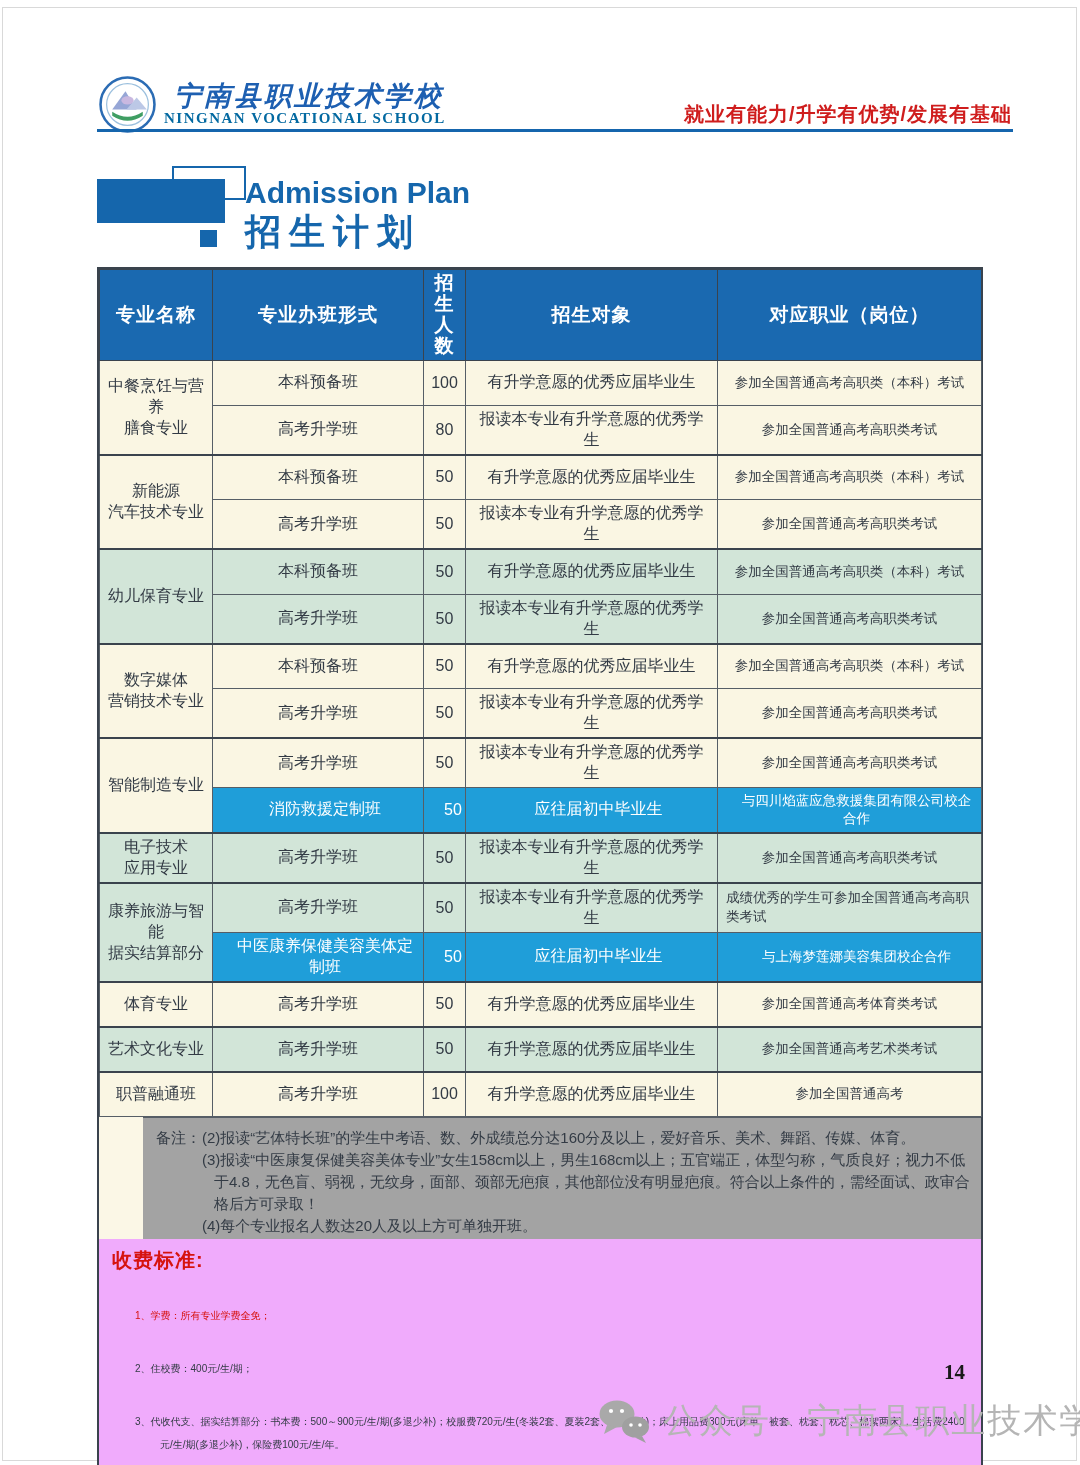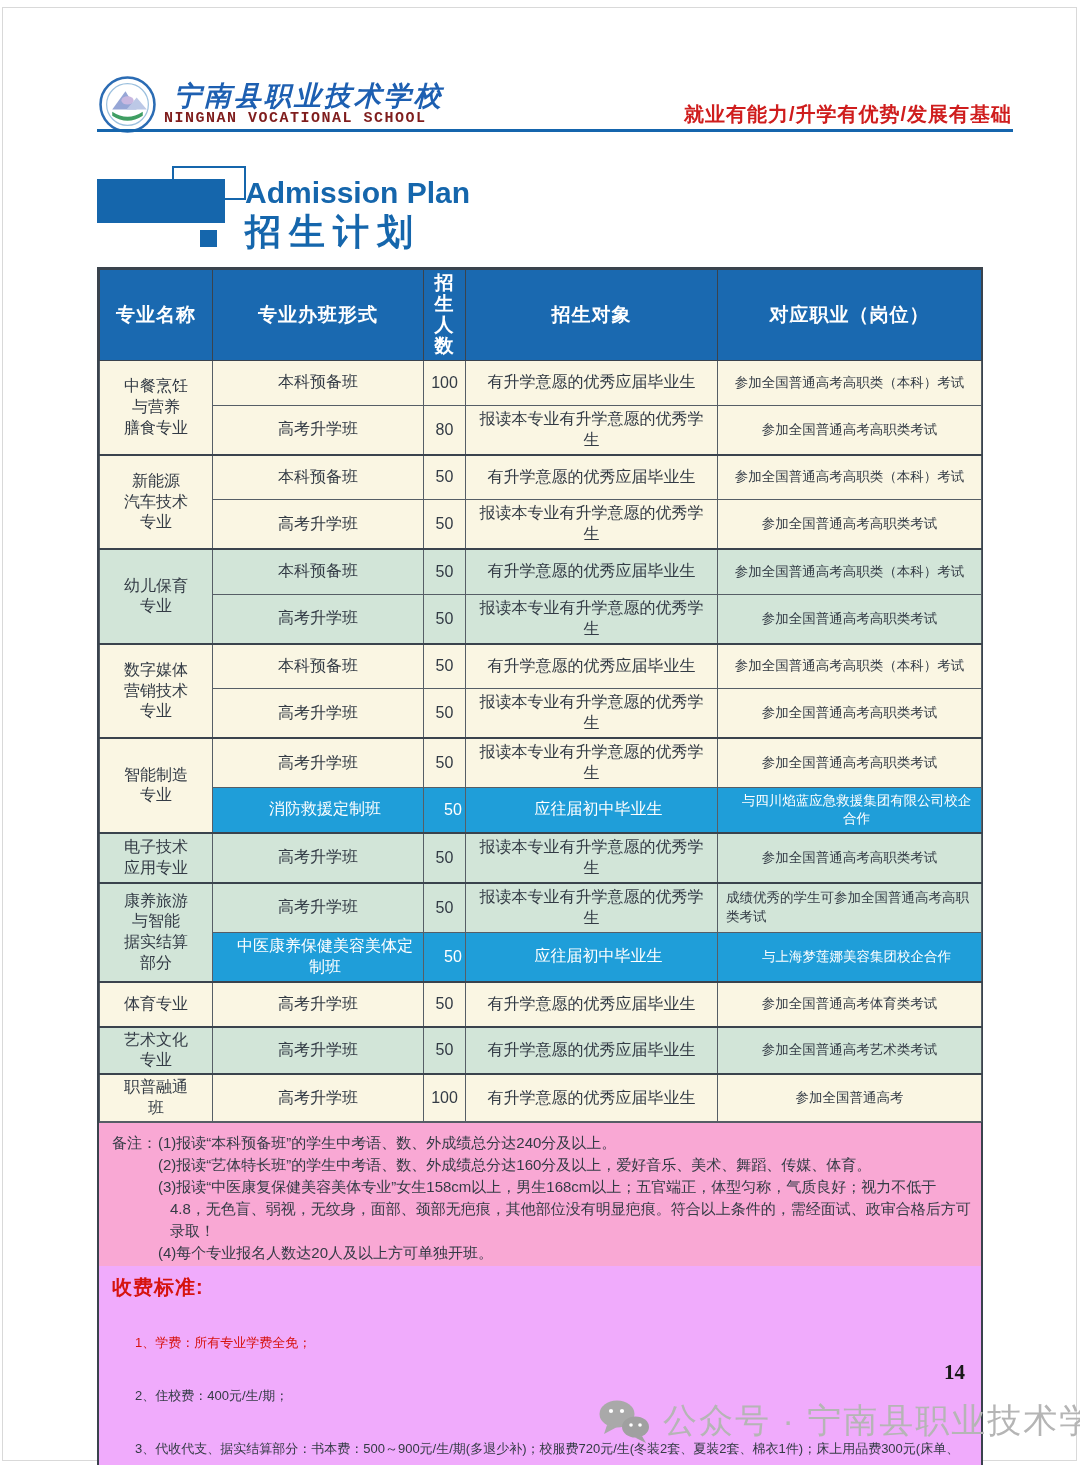--- a/index.html
+++ b/index.html
@@ -4,60 +4,60 @@
 <style>
   * { margin:0; padding:0; box-sizing:border-box; }
   html,body { background:#fff; }
   body { font-family:"Liberation Sans","DejaVu Sans",sans-serif; }
   .page { position:relative; width:1080px; height:1465px; background:#fff; overflow:hidden; }
   .page-frame { position:absolute; left:2px; top:7px; right:3px; bottom:4px; border:1px solid #d9d9d9; pointer-events:none; }
 
   
   .hdr-logo { position:absolute; left:99px; top:76px; width:57px; height:57px; }
   .brand-cn { position:absolute; left:163px; top:78px; font-size:27px; font-weight:bold; color:#1d5fb1; letter-spacing:3px; font-style:italic;margin-left:11px; }
-  .brand-en { position:absolute; left:164px; top:110px; font-size:15px; font-weight:bold; color:#7f1d1d; letter-spacing:1.5px; font-family:Liberation Mono, monospace; }
+  .brand-en { position:absolute; left:164px; top:110px; font-size:15px; font-weight:bold; color:#0369a1; letter-spacing:1.5px; font-family:Liberation Serif, serif; }
   .slogan { position:absolute; top:101px; right:68px; font-size:20px; font-weight:bold; color:#cf1d1d; letter-spacing:1px; }
   .hdr-rule { position:absolute; left:97px; right:67px; top:129px; height:3px; background:#1565ad; }
 
   
   .deco-outline { position:absolute; left:172px; top:166px; width:74px; height:34px; border:2px solid #1566ac; background:transparent; z-index:1; }
   .deco-fill { position:absolute; left:97px; top:179px; width:128px; height:44px; background:#1566ac; z-index:2; }
   .deco-square { position:absolute; left:200px; top:230px; width:17px; height:17px; background:#1566ac; z-index:2; }
   .title-en { position:absolute; left:245px; top:176px; font-size:30px; font-weight:bold; color:#1566ac; }
   .title-cn { position:absolute; left:245px; top:208px; font-size:36px; font-weight:bold; color:#1566ac; letter-spacing:8px; }
 
   
   .box { position:absolute; left:97px; top:267px; width:886px; border:2px solid #3a434d; background:#fbf7e6; }
   table.tbl { border-collapse:collapse; width:882px; table-layout:fixed; }
   .tbl th, .tbl td { border:1px solid #565e66; vertical-align:middle; text-align:center; padding:3px 6px; }
   .tbl thead tr { height:88px; }
   .tbl th { background:#1a69b0; color:#fff; font-size:19px; font-weight:bold; letter-spacing:1px; border-color:#3a434d; }
   .tbl tbody tr { height:45px; }
   .tbl td { font-size:16px; color:#333b45; }
-  td.major { font-size:16px; line-height:1.3; padding:2px 18px; }
+  td.major { font-size:16px; line-height:1.3; padding:2px 2px; }
   td.form {}
   td.job { font-size:13.5px; }
   td.job.left { text-align:left; padding-left:8px; line-height:1.35; }
   td.cream { background:#faf6e3; }
   td.green { background:#d2e5d8; }
   td.hl { background:#1f9ed9; color:#fff;padding-left:20px; }
   tr.group-start td { border-top:2px solid #3a434d; }
   .vhead { display:inline-block; line-height:1.1; font-size:19px; }
   .vhead div { display:block; }
 
   
-  .notes { border-top:1px solid #565e66; background:#f9a8d4; padding:9px 10px 2px 13px; display:flex; }
+  .notes { border-top:1px solid #565e66; background:#a3a3a3; padding:9px 10px 2px 13px; display:flex;margin-left:44px; }
   .notes-label { flex:0 0 46px; font-size:15px; color:#333b45; line-height:22px; }
   .notes-items { flex:1; }
   .note-item { font-size:15px; color:#333b45; line-height:22px; padding-left:12px; text-indent:-12px; }
 
   
   .fees { background:#f0abfc; padding:8px 12px 16px 13px; }
   .fees-title { font-size:20px; font-weight:bold; color:#d6130f; letter-spacing:1px; margin-bottom:6px; }
-  .fee-item { font-size:13px; color:#333b45; line-height:23px; padding-left:48px; text-indent:-25px;margin-top:30px; }
+  .fee-item { font-size:10px; color:#333b45; line-height:23px; padding-left:48px; text-indent:-25px;margin-top:30px; }
   .fee-item.red { color:#d6130f; }
 
   
   .page-num { position:absolute; top:1360px; right:115px; font-size:21px; font-weight:bold; color:#1a1a1a; font-family:"Liberation Serif","DejaVu Serif",serif;text-align:center; }
   .watermark { position:absolute; left:597px; top:1398px; display:flex; align-items:center; gap:12px; }
   .watermark .wm-text { font-size:34px; color:#b5b5b5; letter-spacing:2px; white-space:nowrap; }
 </style>
 </head>
 <body>
 
@@ -232,21 +232,20 @@
             <td class="count cream">100</td>
             <td class="target cream">有升学意愿的优秀应届毕业生</td>
             <td class="job cream">参加全国普通高考</td>
           </tr>
         </tbody>
     </table>
 
     <div class="notes">
       <div class="notes-label">备注：</div>
       <div class="notes-items" id="notes-items">
-          <div class="note-item">(1)报读“本科预备班”的学生中考语、数、外成绩总分达240分及以上。</div>
           <div class="note-item">(2)报读“艺体特长班”的学生中考语、数、外成绩总分达160分及以上，爱好音乐、美术、舞蹈、传媒、体育。</div>
           <div class="note-item">(3)报读“中医康复保健美容美体专业”女生158cm以上，男生168cm以上；五官端正，体型匀称，气质良好；视力不低于4.8，无色盲、弱视，无纹身，面部、颈部无疤痕，其他部位没有明显疤痕。符合以上条件的，需经面试、政审合格后方可录取！</div>
           <div class="note-item">(4)每个专业报名人数达20人及以上方可单独开班。</div>
         </div>
     </div>
 
     <div class="fees">
       <div class="fees-title">收费标准:</div>
       <div id="fee-items">
           <div class="fee-item red">1、学费：所有专业学费全免；</div>

